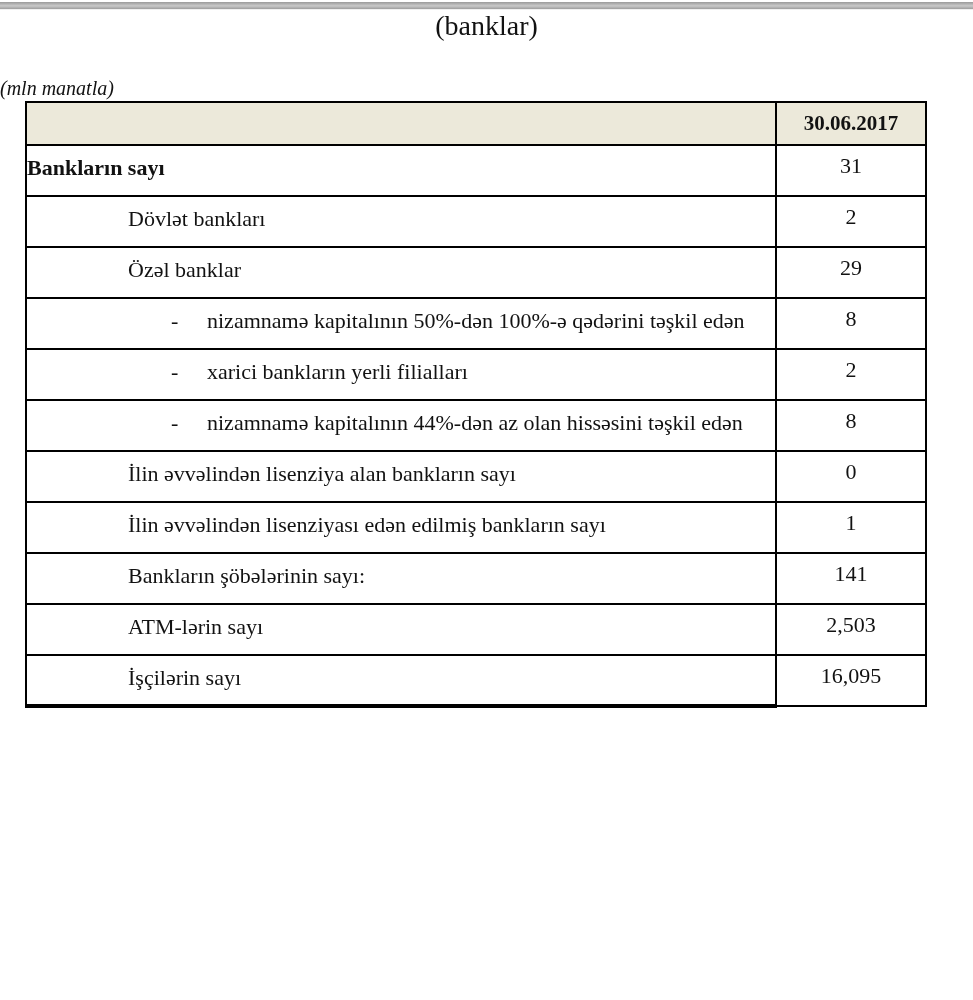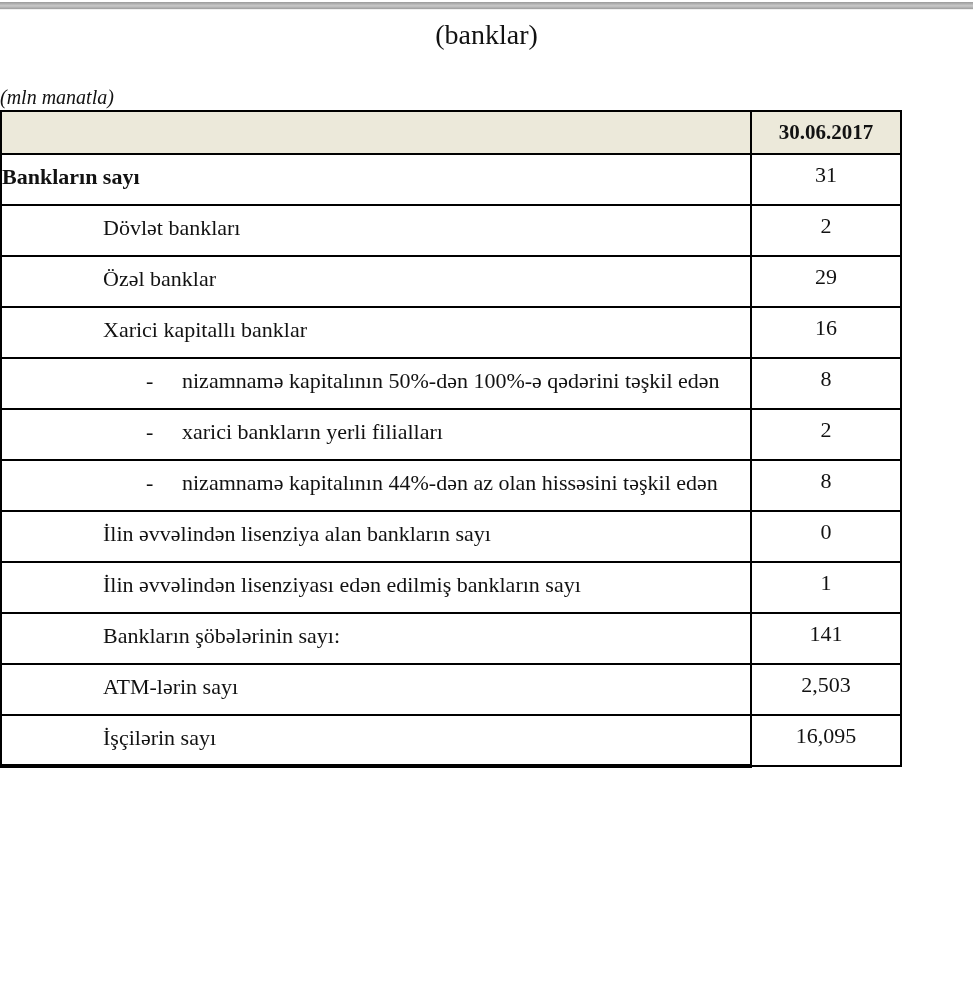--- a/index.html
+++ b/index.html
@@ -29,35 +29,36 @@
   .title {
     margin: 21px auto 0 auto;
     width: 920px;
     text-align: center;
     font-size: 28px;
     font-weight: bold;
     line-height: 35px;
   }
   .subtitle {
     width: 920px;
-    margin: 17px auto;
+    margin: 8px auto;
     text-align: center;
     font-size: 28px;
     font-weight: normal;
     line-height: 35px;
   }
   .unit-note {
     width: 905px;
     margin: 34px 0 2px 0;
     font-style: italic;
     font-size: 20px;
     line-height: 22px;
   }
 
   table.banks {
+    margin-left: 25px;
     width: 900px;
     border-collapse: collapse;
     table-layout: fixed;
   }
   table.banks th, table.banks td {
     border: 2px solid var(--border-color);
   }
   col.c-label { width: 750px; }
   col.c-value { width: 150px; }
 
@@ -142,29 +143,20 @@
   <tr>
     <td class="cell-label">
       <span class="lbl lv1">
         
         <span class="txt">Özəl banklar</span>
       </span>
     </td>
     <td class="cell-value">29</td>
   </tr>
 
-  <tr>
-    <td class="cell-label">
-      <span class="lbl lv1">
-        
-        <span class="txt">Xarici kapitallı banklar</span>
-      </span>
-    </td>
-    <td class="cell-value">16</td>
-  </tr>
 
   <tr>
     <td class="cell-label">
       <span class="lbl lv2">
         <span class="dash">-</span>
         <span class="txt">nizamnamə kapitalının 50%-dən 100%-ə qədərini təşkil edən</span>
       </span>
     </td>
     <td class="cell-value">8</td>
   </tr>

